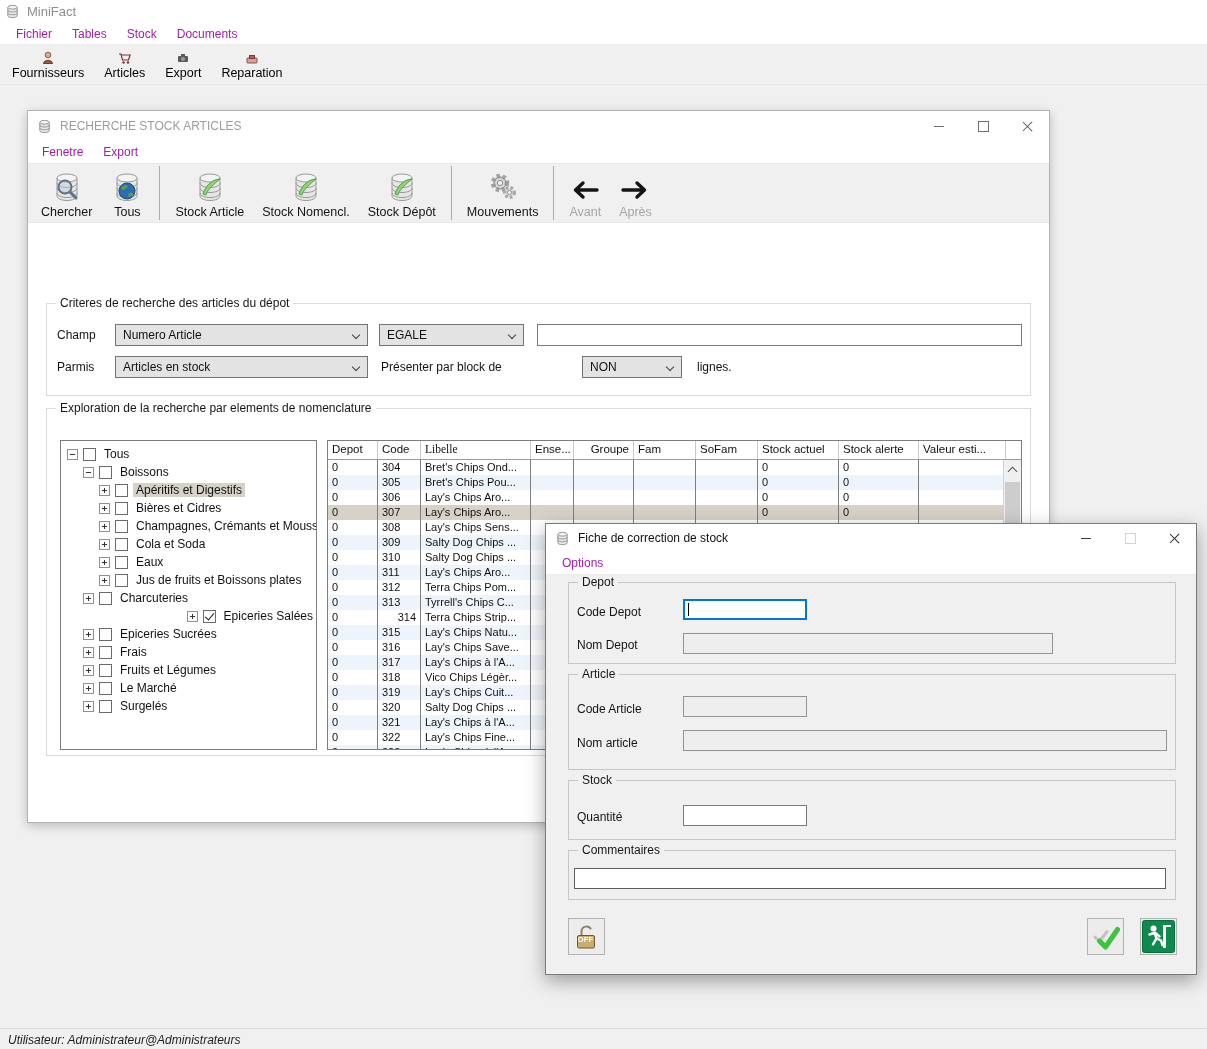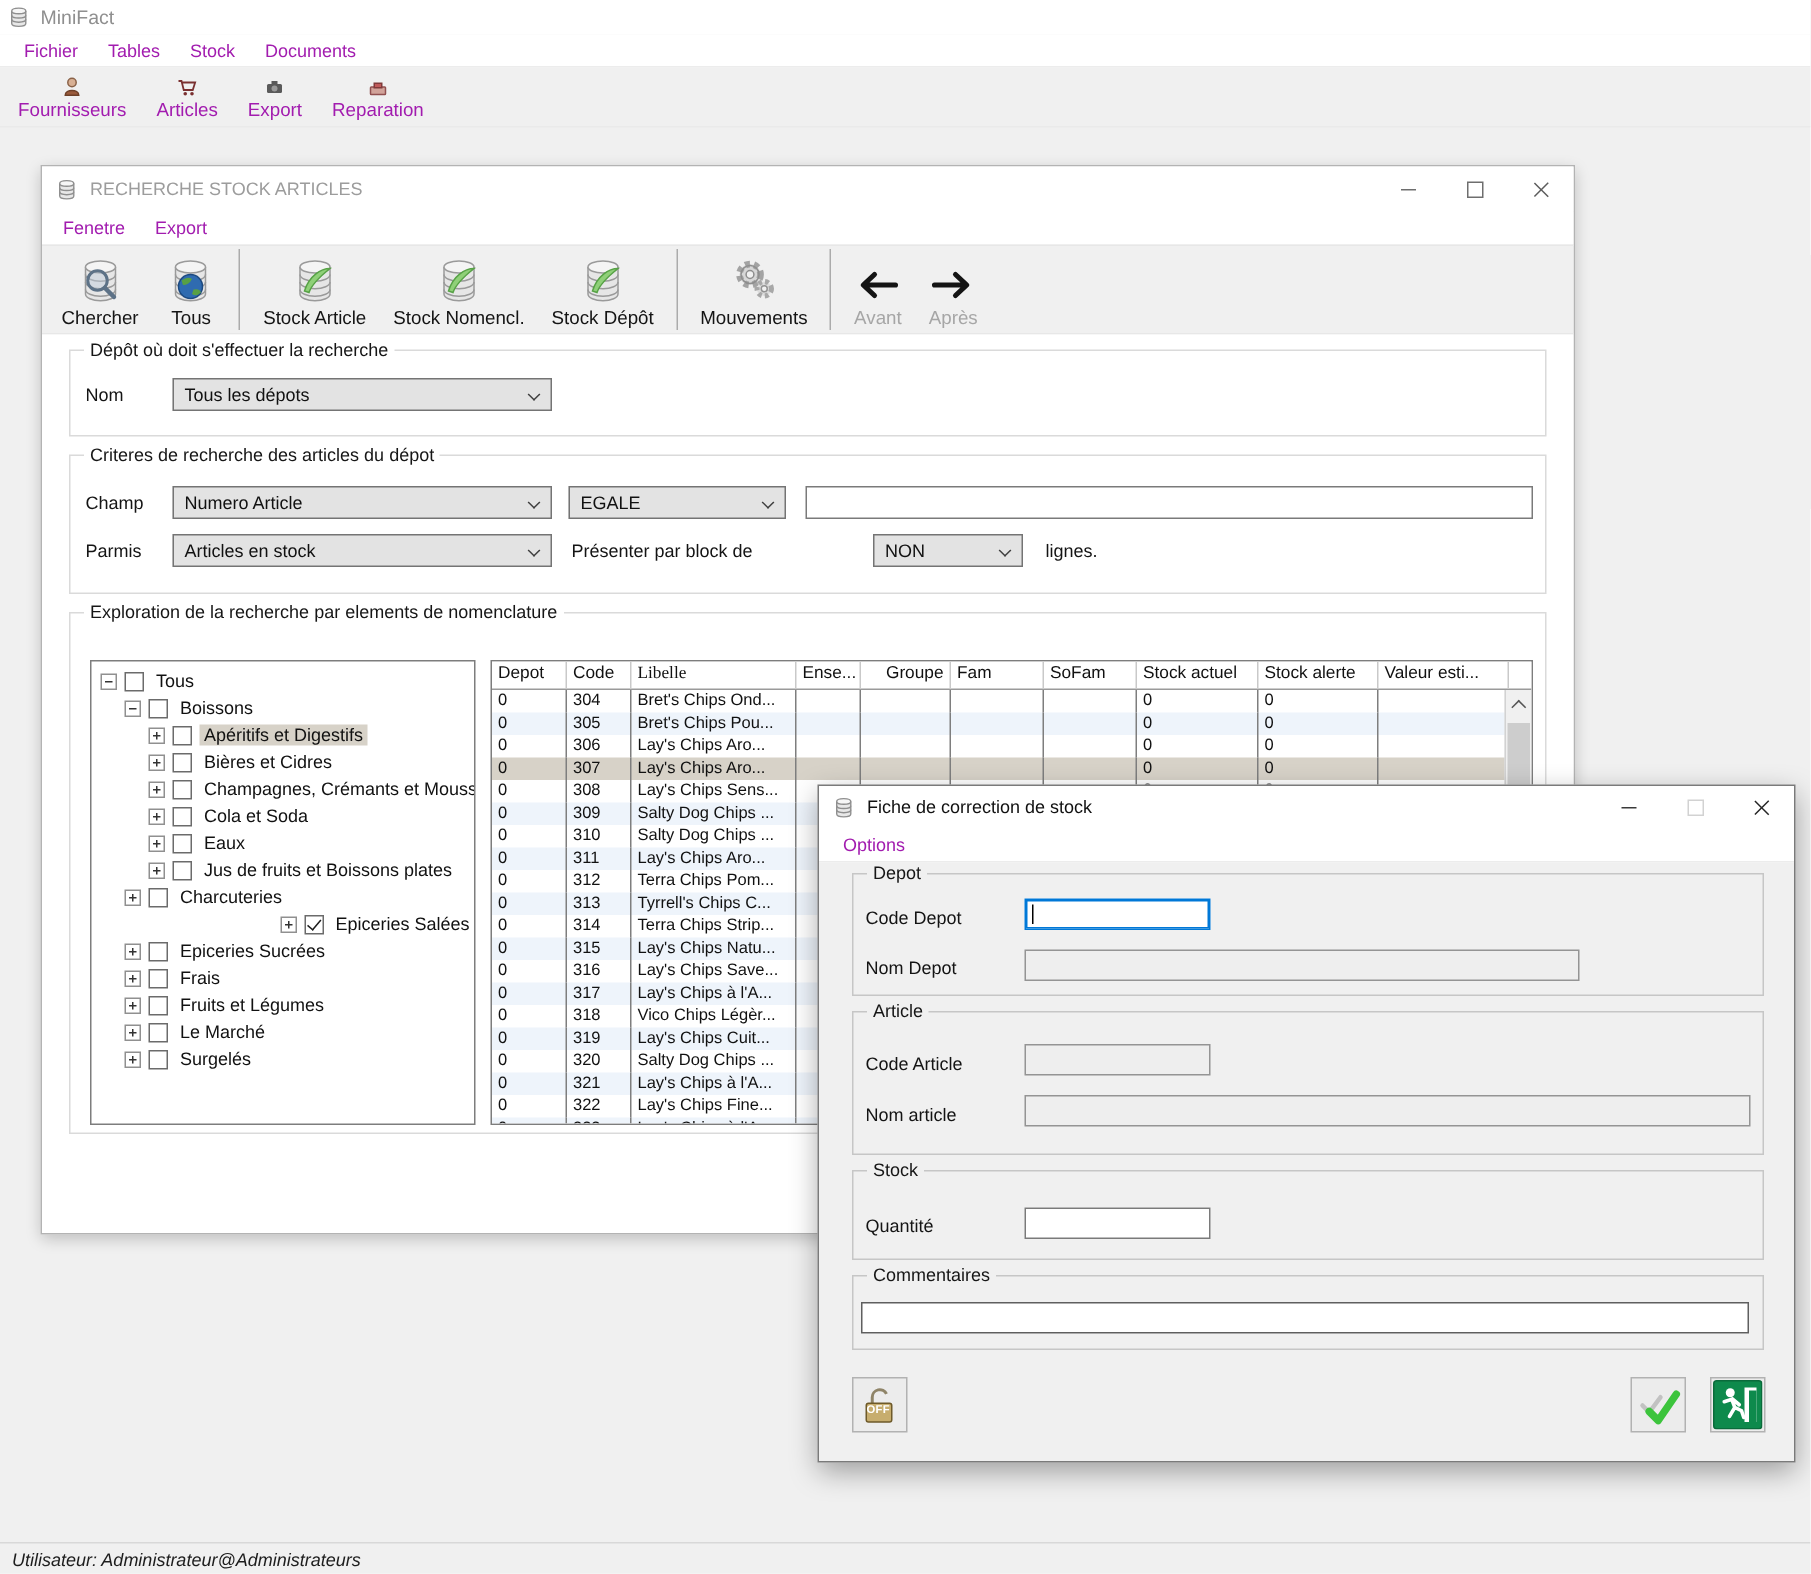--- a/index.html
+++ b/index.html
@@ -7,21 +7,21 @@
        font-family:"Liberation Sans",sans-serif;-webkit-font-smoothing:antialiased;}
   .flabel{position:absolute;font-size:12px;color:#141414;white-space:nowrap;}
 
   
   #app-titlebar{position:absolute;top:0;left:0;right:0;height:23px;background:#fff;display:flex;align-items:center;gap:7px;padding-left:5px;box-sizing:border-box;}
   #app-titlebar .ttext{font-size:13px;color:#8f8f8f;}
   #app-menubar{position:absolute;top:23px;left:0;right:0;height:21px;background:#fff;display:flex;align-items:center;padding-left:6px;font-size:12px;border-bottom:1px solid #ececec;}
   .menu-item{padding:0 10px;color:#a21caf;}
   #app-toolbar{position:absolute;top:45px;left:0;right:0;height:40px;background:#f0f0f0;display:flex;align-items:stretch;padding-left:2px;border-bottom:1px solid #eaeaea;box-sizing:border-box;}
   .atbtn{display:flex;flex-direction:column;align-items:center;justify-content:center;padding:1px 10px;gap:0;}
-  .atbtn .lbl{font-size:12.5px;color:#a21caf;}
+  .atbtn .lbl{font-size:12.5px;color:#000000;}
 
   
   .wtitle{height:30px;display:flex;align-items:center;gap:8px;padding-left:9px;background:#fff;}
   .wtitle .ttext{font-size:12px;}
   .capgroup{margin-left:auto;display:flex;height:100%;}
   .capbtn{width:44px;height:100%;display:flex;align-items:center;justify-content:center;}
   .glyph-min{width:10px;height:1px;background:#6e6e6e;}
   .glyph-max{width:9px;height:9px;border:1px solid #6e6e6e;}
   .glyph-max.disabled{border-color:#d2d2d2;}
   .glyph-close{position:relative;width:13px;height:13px;}
@@ -260,25 +260,20 @@
         <svg width="30" height="20" viewBox="0 0 30 20">
             <path d="M3 10 H24 M17 3 L24.5 10 L17 17" fill="none" stroke="#141414" stroke-width="3.4" stroke-linecap="round" stroke-linejoin="round"></path>
           </svg>
       </span>
       <span class="lbl">Après</span>
     </div>
   </div>
 
   <div class="wcontent">
 
-    <div class="group" style="left:18px;top:10px;width:985px;height:58px;">
-      <span class="gtitle">Dépôt où doit s'effectuer la recherche</span>
-      <span class="flabel" style="left:10px;top:22px;">Nom</span>
-      <div class="combo" style="left:68px;top:18px;width:253px;">Tous les dépots</div>
-    </div>
 
     <div class="group" style="left:18px;top:80px;width:985px;height:93px;">
       <span class="gtitle">Criteres de recherche des articles du dépot</span>
       <span class="flabel" style="left:10px;top:24px;">Champ</span>
       <div class="combo" style="left:68px;top:20px;width:253px;">Numero Article</div>
       <div class="combo" style="left:332px;top:20px;width:145px;">EGALE</div>
       <div class="textbox" style="left:490px;top:20px;width:485px;"></div>
       <span class="flabel" style="left:10px;top:56px;">Parmis</span>
       <div class="combo" style="left:68px;top:52px;width:253px;">Articles en stock</div>
       <span class="flabel" style="left:334px;top:56px;">Présenter par block de</span>
@@ -494,21 +489,21 @@
               <div class="tcell" style="width: 43px;"></div>
               <div class="tcell" style="width: 60px;"></div>
               <div class="tcell" style="width: 62px;"></div>
               <div class="tcell" style="width: 62px;"></div>
               <div class="tcell" style="width: 81px;">0</div>
               <div class="tcell" style="width: 80px;">0</div>
               <div class="tcell" style="width: 87px;"></div>
             </div>
             <div class="trow">
               <div class="tcell" style="width: 50px;">0</div>
-              <div class="tcell" style="width: 43px;">314</div>
+              <div class="tcell" style="width: 43px; text-align: right;">314</div>
               <div class="tcell" style="width: 110px;">Terra Chips Strip...</div>
               <div class="tcell" style="width: 43px;"></div>
               <div class="tcell" style="width: 60px;"></div>
               <div class="tcell" style="width: 62px;"></div>
               <div class="tcell" style="width: 62px;"></div>
               <div class="tcell" style="width: 81px;">0</div>
               <div class="tcell" style="width: 80px;">0</div>
               <div class="tcell" style="width: 87px;"></div>
             </div>
             <div class="trow alt">

